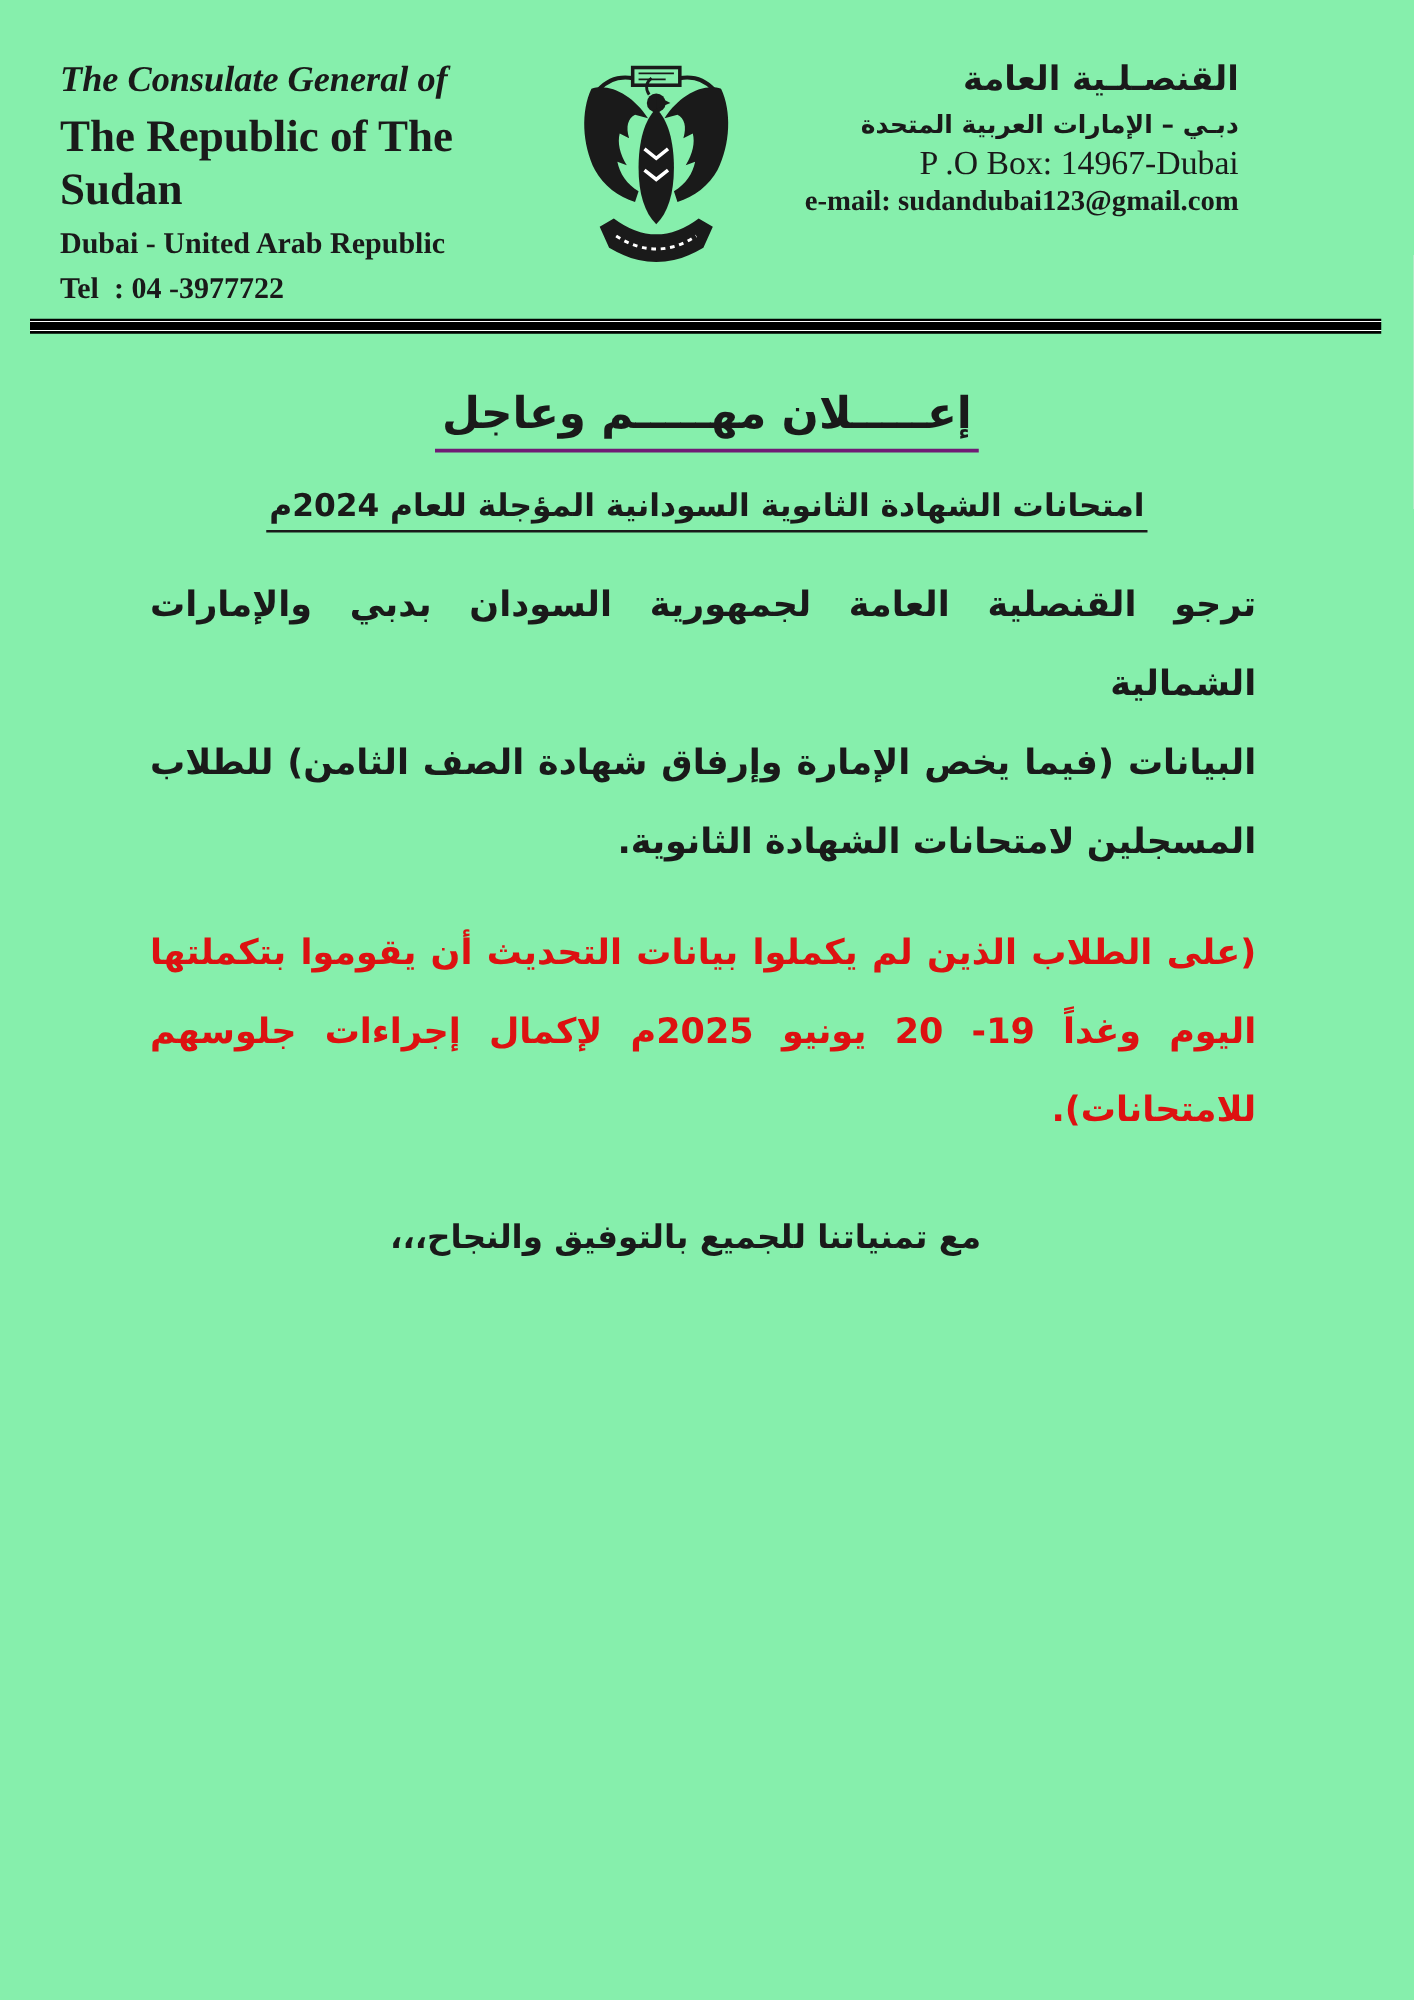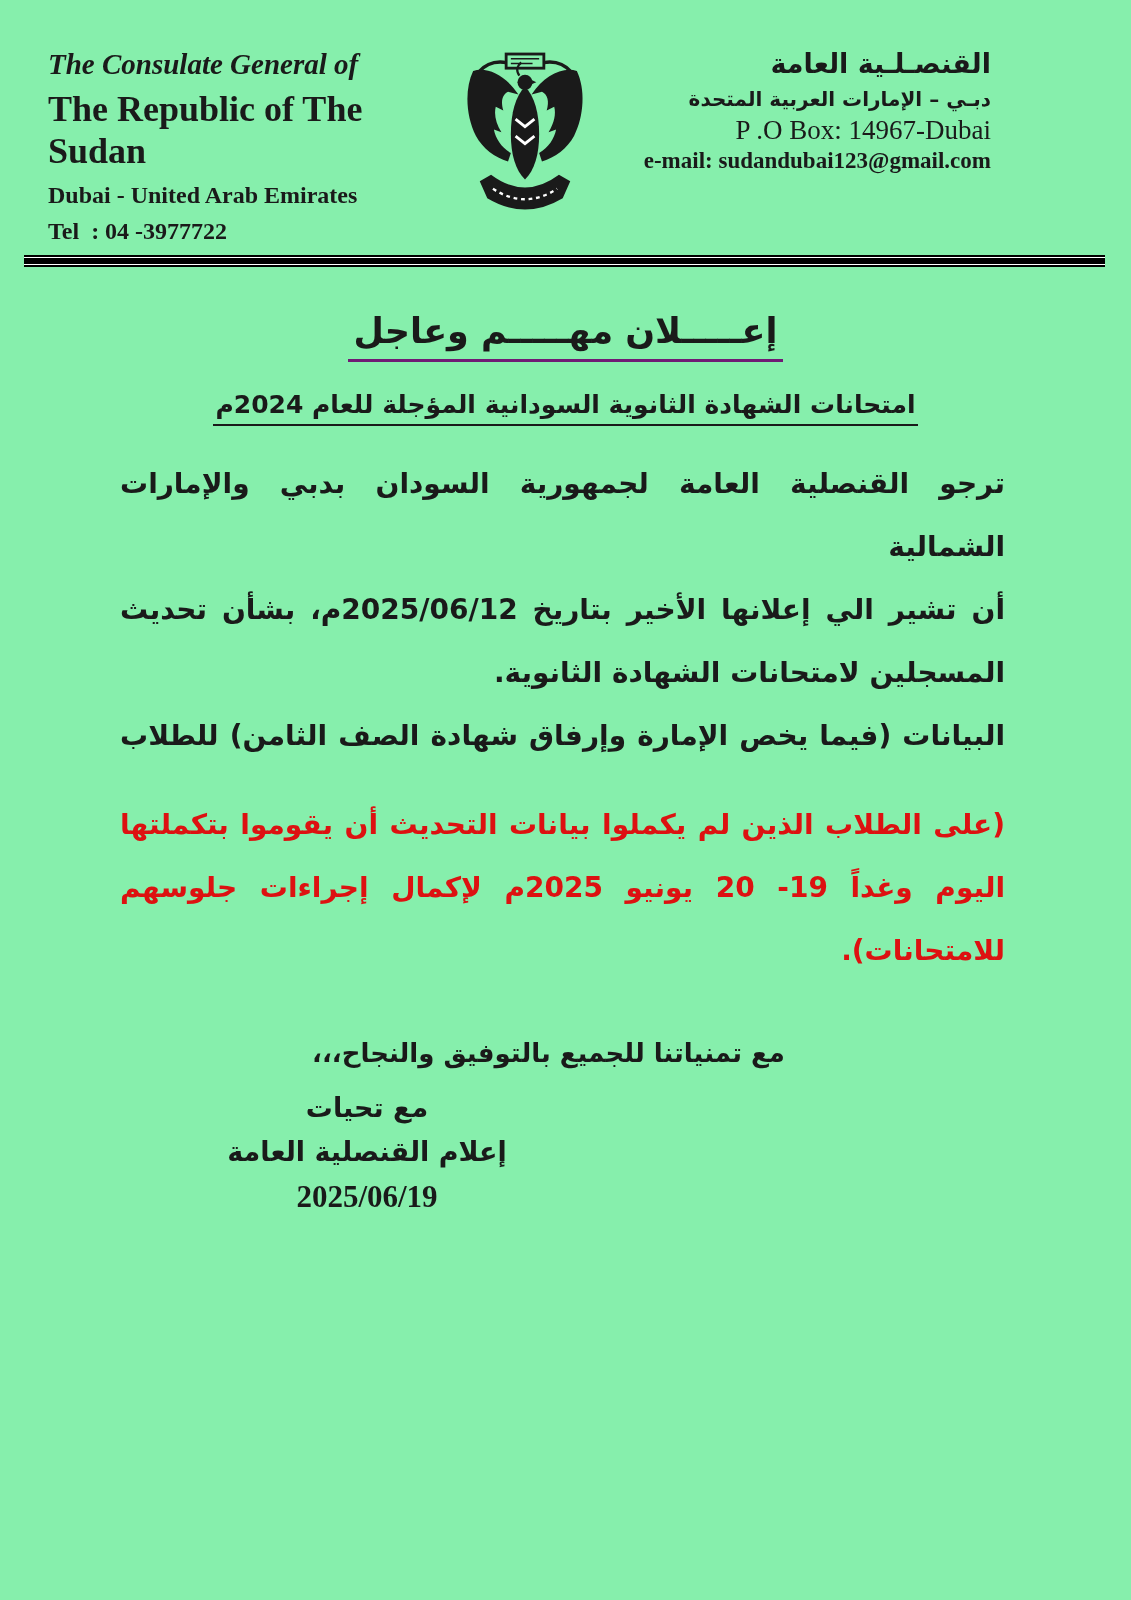--- a/index.html
+++ b/index.html
@@ -51,21 +51,21 @@
 </style>
 </head>
 <body>
 
 <div class="page">
 
   <header class="letterhead">
     <div class="lh-left">
       <div class="en1">The Consulate General of</div>
       <div class="en2">The Republic of The Sudan</div>
-      <div class="en3">Dubai - United Arab Emirates</div>
+      <div class="en3">Dubai - United Arab Republic</div>
       <div class="en4">Tel  : 04 -3977722</div>
     </div>
 
     <div class="lh-center">
       <svg width="132" height="174" viewBox="0 0 140 182" aria-hidden="true">
         <g fill="none" stroke="#1a1a1a">
           <rect x="50" y="3" width="40" height="15" stroke-width="3"></rect>
           <path d="M55 8 H85 M55 13 H78" stroke-width="1.6"></path>
           <path d="M50 12 C38 10 28 14 21 22 M90 12 C102 10 112 14 119 22" stroke-width="3.5"></path>
         </g>
@@ -95,33 +95,27 @@
     <div class="title-wrap">
       <span>إعـــــلان مهـــــم وعاجل</span>
     </div>
 
     <div class="subtitle-wrap">
       <span>امتحانات الشهادة الثانوية السودانية المؤجلة للعام 2024م</span>
     </div>
 
     <div class="bodyblock">
       <div class="bodyline j">ترجو القنصلية العامة لجمهورية السودان بدبي والإمارات الشمالية</div>
-      <div class="bodyline j">أن تشير الي إعلانها الأخير بتاريخ 2025/06/12م، بشأن تحديث</div>
+      <div class="bodyline j">البيانات (فيما يخص الإمارة وإرفاق شهادة الصف الثامن) للطلاب</div>
       <div class="bodyline">المسجلين لامتحانات الشهادة الثانوية.</div>
-      <div class="bodyline j">البيانات (فيما يخص الإمارة وإرفاق شهادة الصف الثامن) للطلاب</div>
     </div>
 
     <div class="bodyblock red">
       <div class="bodyline j">(على الطلاب الذين لم يكملوا بيانات التحديث أن يقوموا بتكملتها</div>
       <div class="bodyline j">اليوم وغداً 19- 20 يونيو 2025م لإكمال إجراءات جلوسهم</div>
       <div class="bodyline">للامتحانات).</div>
     </div>
 
     <div class="closing">مع تمنياتنا للجميع بالتوفيق والنجاح،،،</div>
   </main>
 
-  <footer class="sig">
-    <div class="sig-line">مع تحيات</div>
-    <div class="sig-line">إعلام القنصلية العامة</div>
-    <div class="sig-date">2025/06/19</div>
-  </footer>
 
 </div>
 
 </body></html>

